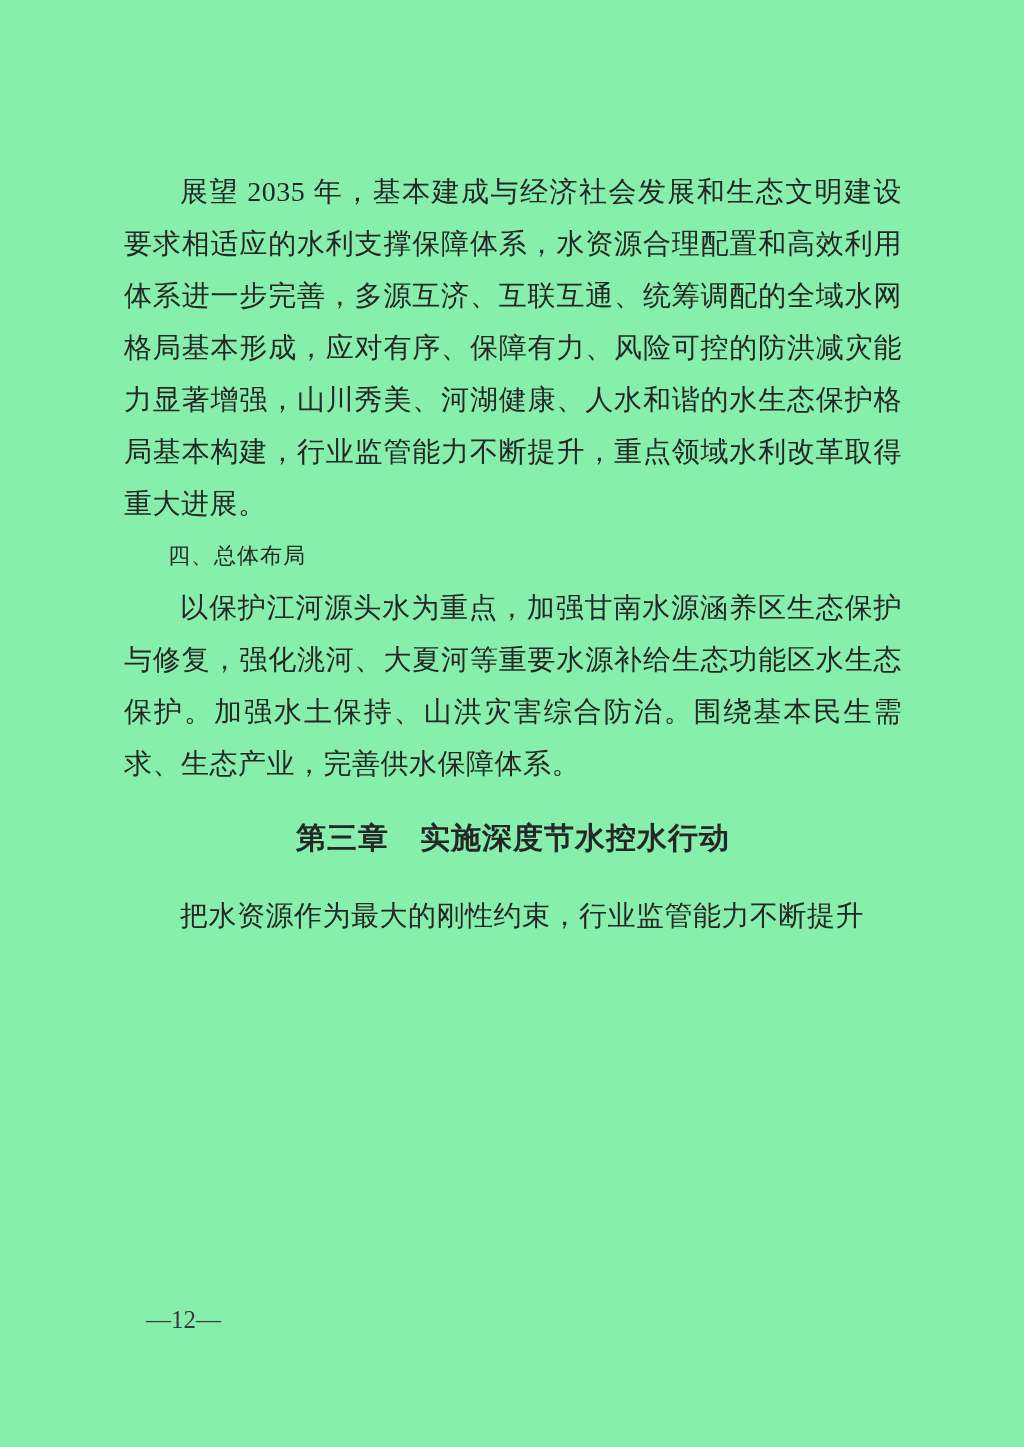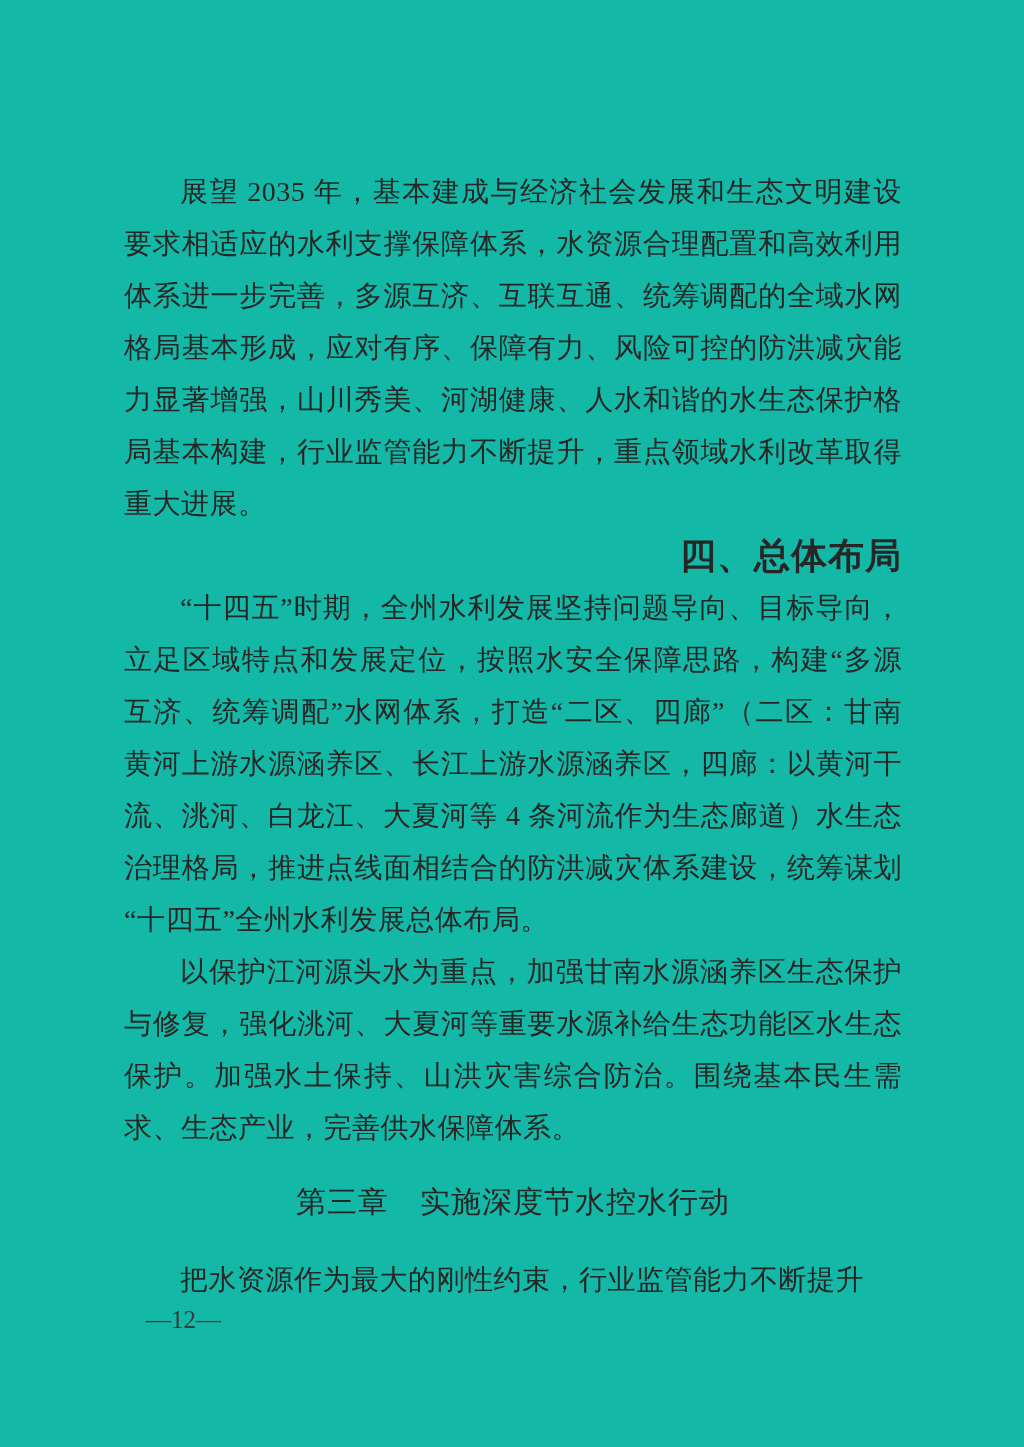--- a/index.html
+++ b/index.html
@@ -4,21 +4,21 @@
 <style>
   html, body {
     margin: 0;
     padding: 0;
     background: #ffffff;
   }
   .page {
     position: relative;
     width: 1024px;
     height: 1447px;
-    background: #14b8a6;
+    background: #86efac;
     overflow: hidden;
     font-family: "Liberation Serif", "DejaVu Serif", serif;
     color: #262626;
   }
   .content {
     position: absolute;
     left: 124px;
     top: 166px;
     width: 778px;
   }
@@ -26,33 +26,32 @@
     margin: 0;
     font-size: 28px;
     line-height: 52px;
     text-align: justify;
     text-justify: inter-ideograph;
     text-indent: 2em;
     letter-spacing: 0.5px;
   }
   .section-heading {
     margin: 0;
-    font-size: 36px;
+    font-size: 22px;
     line-height: 52px;
-    font-weight: bold;
+    font-weight: normal;
     text-indent: 2em;
     font-family: "Liberation Sans", "DejaVu Sans", sans-serif;
     letter-spacing: 1px;
-    text-align: right;
   }
   .chapter-heading {
     margin: 26px 0 30px 0;
     font-size: 30px;
     line-height: 44px;
-    font-weight: normal;
+    font-weight: bold;
     text-align: center;
     text-indent: 0;
     font-family: "Liberation Sans", "DejaVu Sans", sans-serif;
     letter-spacing: 1px;
   }
   .page-number {
     position: absolute;
     left: 146px;
     top: 1305px;
     font-size: 25px;
@@ -61,20 +60,19 @@
     font-family: "Liberation Serif", "DejaVu Serif", serif;
   }
 </style>
 </head>
 <body>
 
 <div class="page">
   <div class="content">
     <p class="body-para">展望 2035 年，基本建成与经济社会发展和生态文明建设要求相适应的水利支撑保障体系，水资源合理配置和高效利用体系进一步完善，多源互济、互联互通、统筹调配的全域水网格局基本形成，应对有序、保障有力、风险可控的防洪减灾能力显著增强，山川秀美、河湖健康、人水和谐的水生态保护格局基本构建，行业监管能力不断提升，重点领域水利改革取得重大进展。</p>
     <h3 class="section-heading">四、总体布局</h3>
-    <p class="body-para">“十四五”时期，全州水利发展坚持问题导向、目标导向，立足区域特点和发展定位，按照水安全保障思路，构建“多源互济、统筹调配”水网体系，打造“二区、四廊”（二区：甘南黄河上游水源涵养区、长江上游水源涵养区，四廊：以黄河干流、洮河、白龙江、大夏河等 4 条河流作为生态廊道）水生态治理格局，推进点线面相结合的防洪减灾体系建设，统筹谋划“十四五”全州水利发展总体布局。</p>
     <p class="body-para">以保护江河源头水为重点，加强甘南水源涵养区生态保护与修复，强化洮河、大夏河等重要水源补给生态功能区水生态保护。加强水土保持、山洪灾害综合防治。围绕基本民生需求、生态产业，完善供水保障体系。</p>
     <h2 class="chapter-heading">第三章　实施深度节水控水行动</h2>
     <p class="body-para">把水资源作为最大的刚性约束，行业监管能力不断提升</p>
   </div>
 
   <div class="page-number">—12—</div>
 </div>
 
 </body></html>

